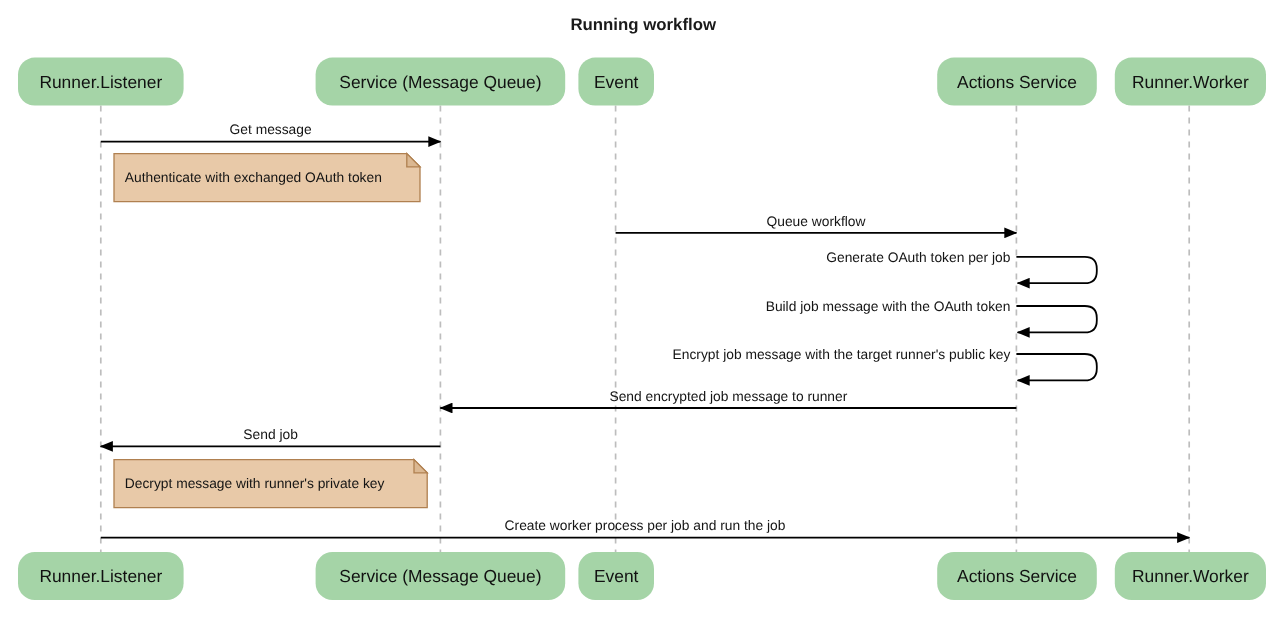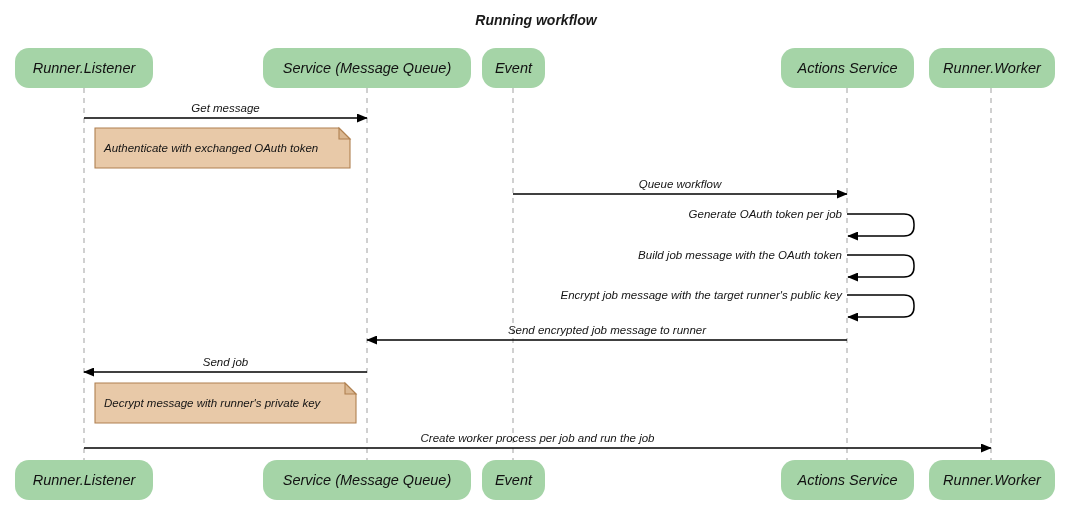--- a/index.html
+++ b/index.html
@@ -12,21 +12,20 @@
     font-family: "Liberation Sans", sans-serif;
     width: 1072px;
     height: 523px;
     overflow: hidden;
   }
   #diagram {
     position: relative;
     width: 1072px;
     height: 523px;
     background: #ffffff;
-    font-style: italic;
   }
   svg#seq {
     position: absolute;
     left: 0;
     top: 0;
     width: 1072px;
     height: 523px;
     display: block;
   }
   .title-text {

